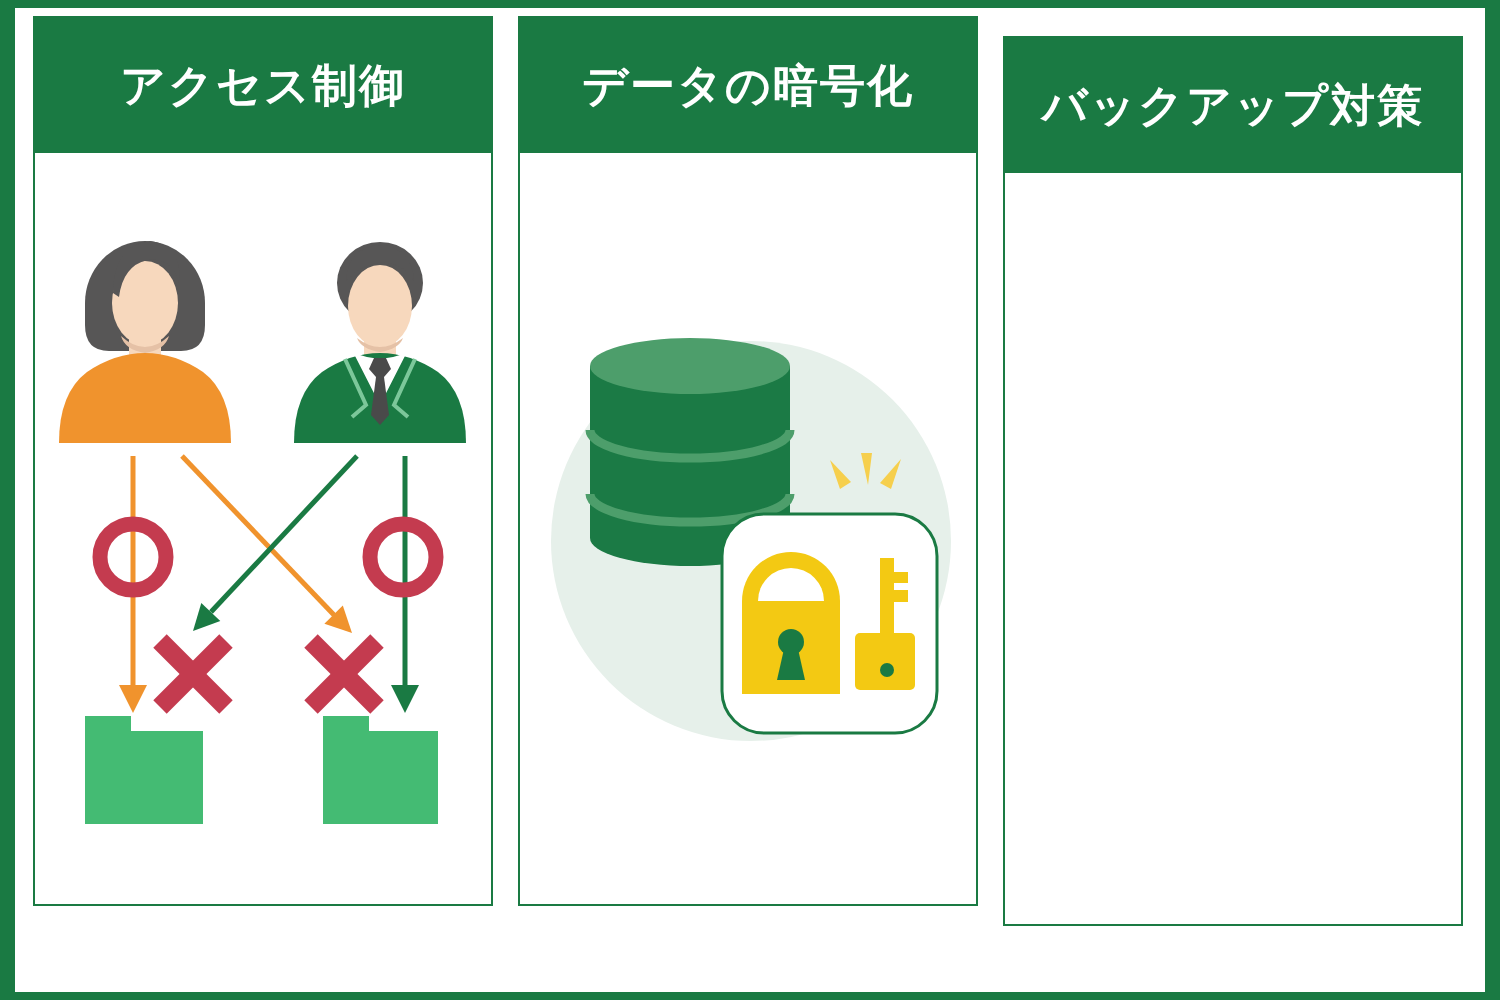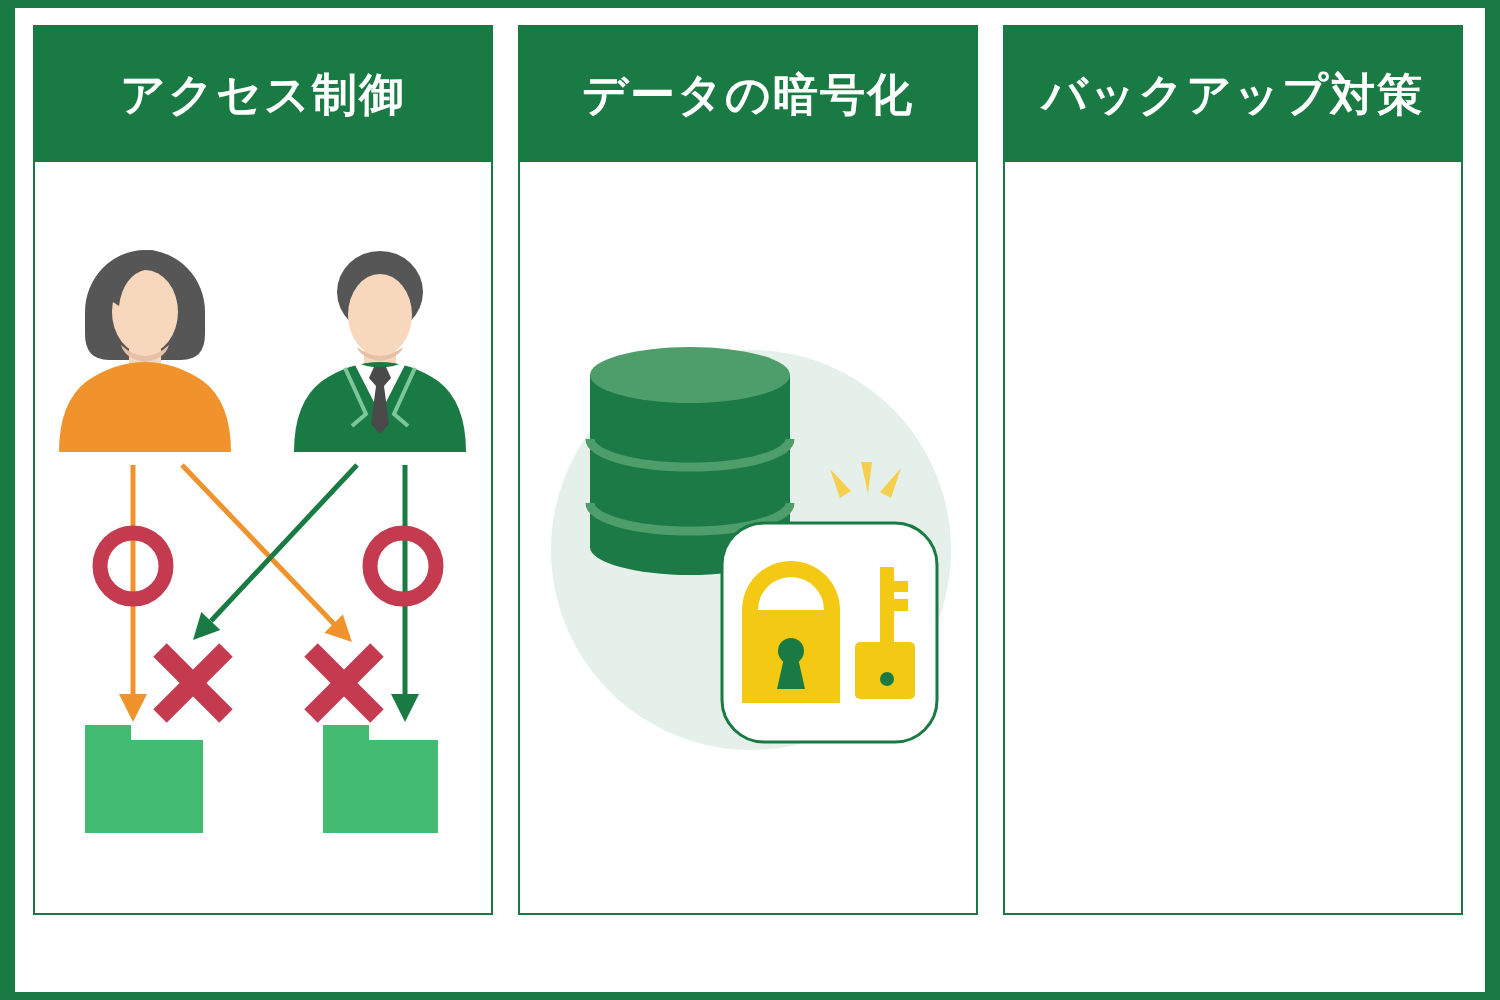--- a/index.html
+++ b/index.html
@@ -8,26 +8,26 @@
     background:#1a7a43;
     font-family:"DejaVu Sans","Liberation Sans",sans-serif;
     overflow:hidden;
   }
   .canvas { position:relative; width:1500px; height:1000px; }
   .inner-bg {
     position:absolute; left:15px; top:8px; width:1470px; height:984px;
     background:#ffffff;
   }
   .panel {
-    position:absolute; top:25px; width:460px; height:890px;
+    position:absolute; top:16px; width:460px; height:890px;
     background:#ffffff; border:2px solid #1a7a43; box-sizing:border-box;
   }
   .panel-1 { left:33px; }
   .panel-2 { left:518px; }
-  .panel-3 { left:1003px; }
+  .panel-3 { left:1003px;margin-top:20px; }
   .panel-header {
     height:135px; background:#1a7a43; color:#ffffff;
     display:flex; align-items:center; justify-content:center;
     font-size:45px; font-weight:bold; letter-spacing:2px;
   }
   .panel-body { position:relative; width:456px; height:809px; }
   .panel-body svg { display:block; }
   .copy-label { font-family:"DejaVu Sans","Liberation Sans",sans-serif; font-weight:bold; font-size:36px; }
 </style>
 </head>

